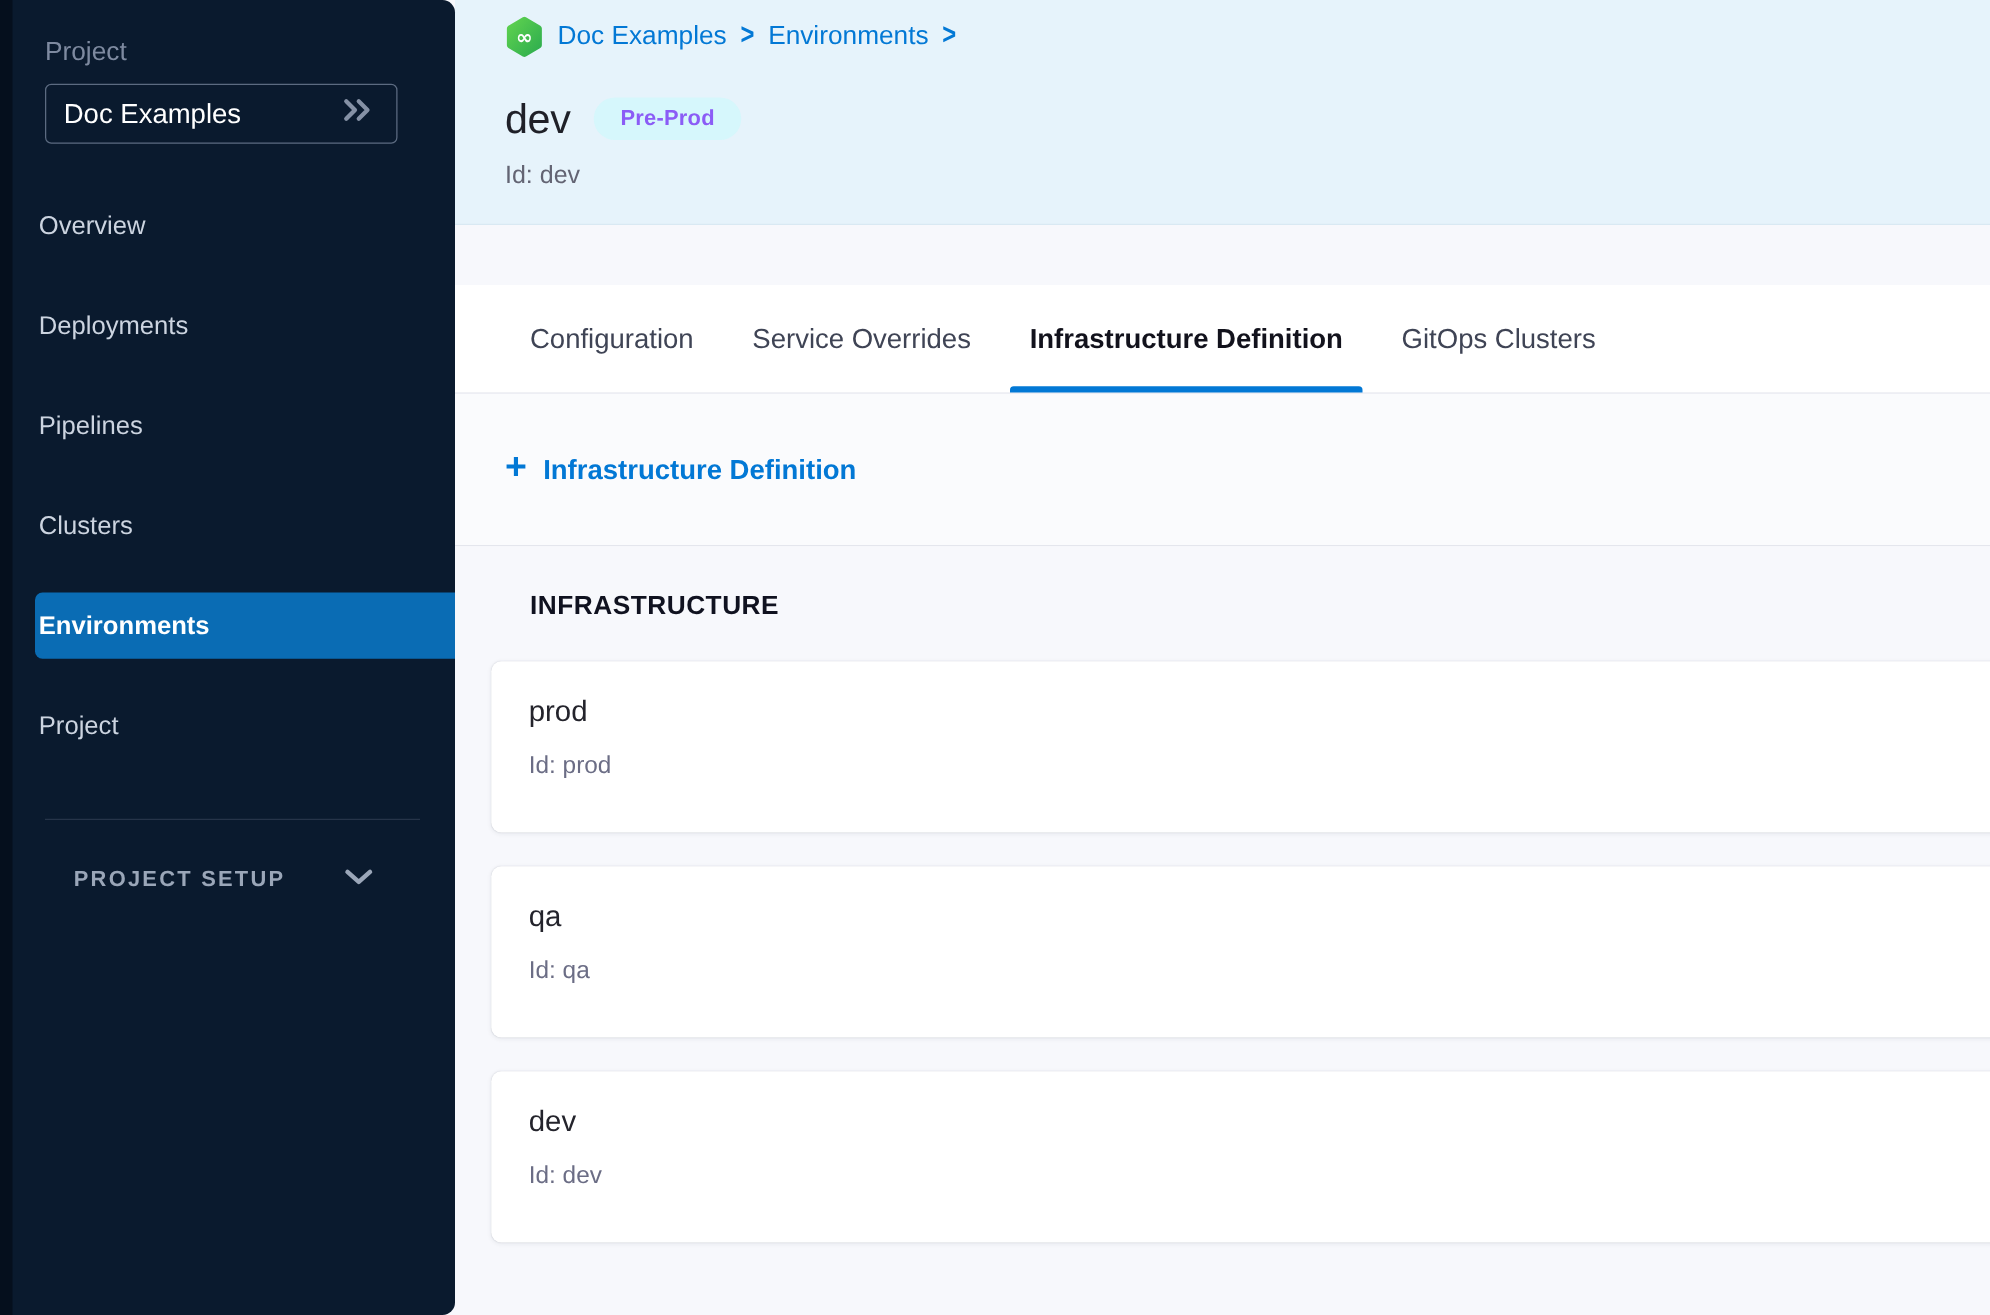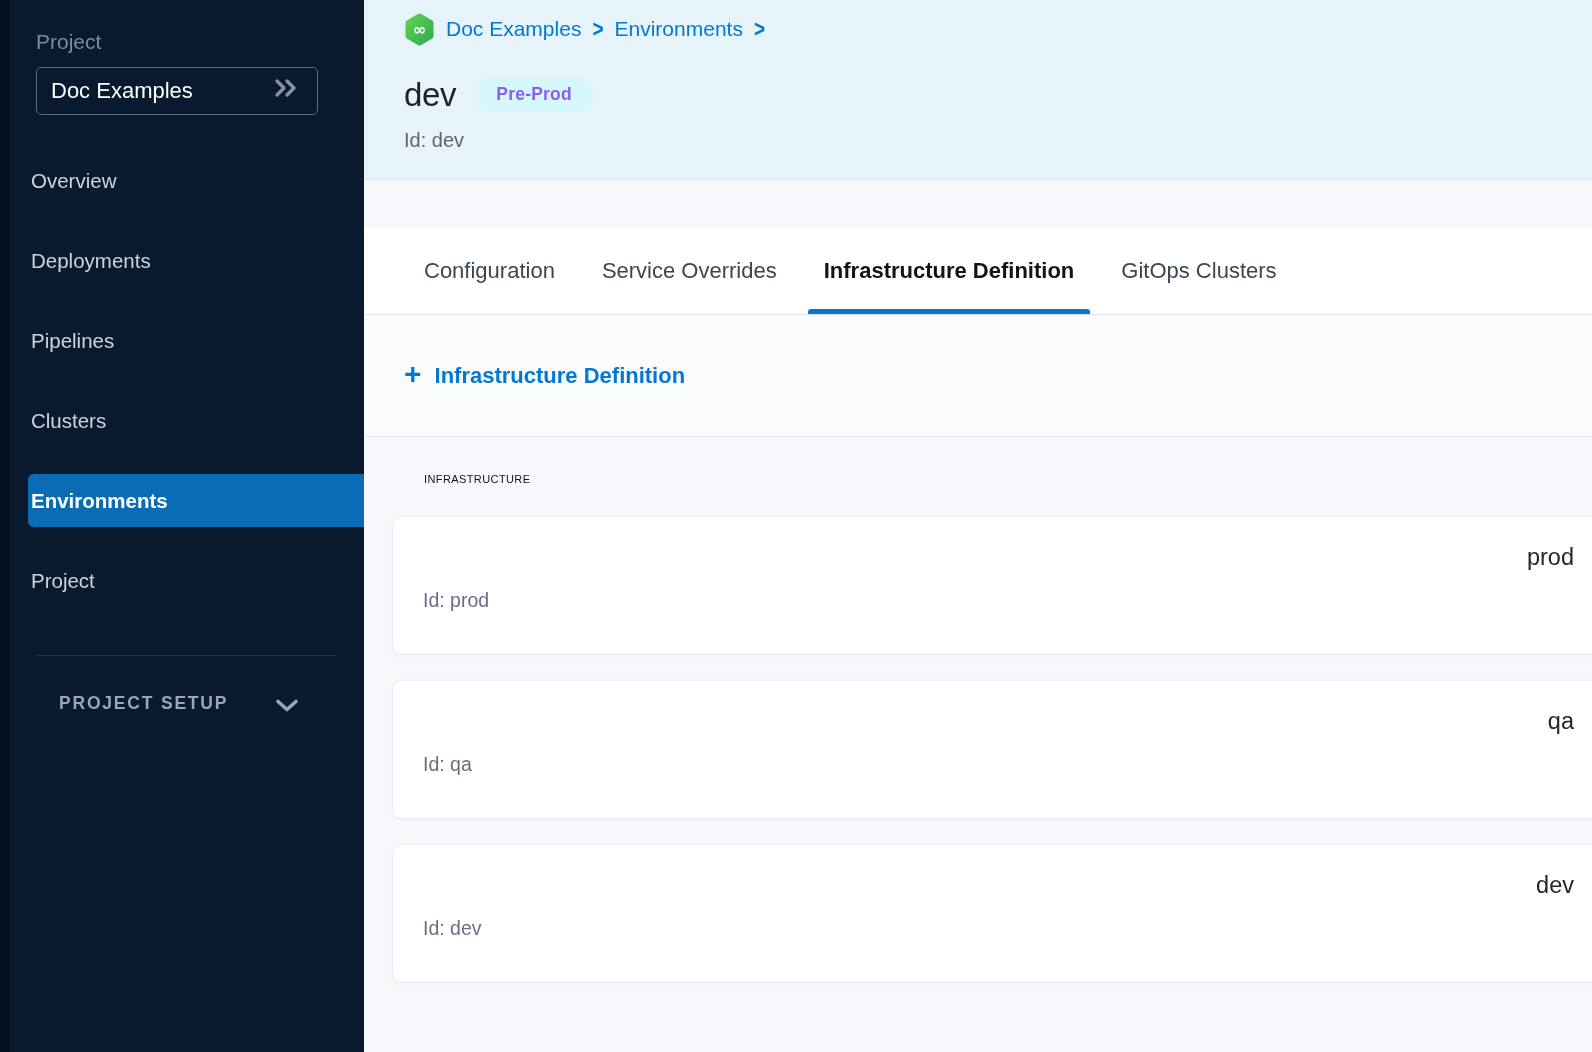--- a/index.html
+++ b/index.html
@@ -4,42 +4,42 @@
 <style>
   * { margin:0; padding:0; box-sizing:border-box; }
   html,body { width:1592px; height:1052px; overflow:hidden; }
   body { font-family:"Liberation Sans", sans-serif; background:#f7f8fc; }
 
   .app { display:flex; width:1592px; height:1052px; }
 
   
   .sidebar {
     position:relative; width:364px; flex:0 0 364px; height:100%;
-    background:#0a1a2e; color:#ccd4e0;
+    background:#0a1a2e; color:#ccd4e0;border-radius:10px;
   }
   .rail { position:absolute; left:0; top:0; bottom:0; width:10px; background:#050f1d; }
   .project-label { margin:30px 0 13px 36px; font-size:21px; color:#7e8aa0; }
   .project-select {
     margin-left:36px; width:282px; height:48px;
     border:1px solid #5c6b81; border-radius:5px;
     display:flex; align-items:center; justify-content:space-between;
     padding:0 15px 0 14px; color:#ffffff; font-size:22px; cursor:pointer;
     background:transparent;
   }
   .nav { margin-top:26px; }
   .nav-item { position:relative; height:80px; display:flex; align-items:center; cursor:pointer; }
   .nav-item .nav-label { position:relative; z-index:1; padding-left:31px; font-size:20.5px; color:#ccd4e0; }
   .nav-item.active::before {
     content:""; position:absolute; left:28px; right:0; top:13px; bottom:14px;
     background:#0a6cb4; border-radius:6px 0 0 6px;
   }
   .nav-item.active .nav-label { color:#ffffff; font-weight:600; }
   .sidebar-divider { margin:34px 28px 0 36px; border-top:1px solid #263449; }
   .setup-row {
-    margin:37px 0 0 59px; display:flex; align-items:flex-end; cursor:pointer;
+    margin:37px 0 0 59px; display:flex; align-items:flex-start; cursor:pointer;
     font-size:17.5px; font-weight:600; letter-spacing:1.8px; color:#9aa6b8;
   }
   .setup-row svg { margin-left:46px; }
 
   
   .main { flex:1; display:flex; flex-direction:column; height:100%; min-width:0; }
 
   .env-header {
     height:180px; background:#e6f3fb; border-bottom:1px solid #d9e9f3;
     padding:13px 0 0 40px;
@@ -69,30 +69,30 @@
   .actionband {
     height:122px; background:#fafbfd; border-bottom:1px solid #e4e6ed;
     display:flex; align-items:center; padding-left:40px;
   }
   .add-btn { display:flex; align-items:center; color:#0278d5; cursor:pointer; }
   .add-btn .plus { font-size:30px; font-weight:600; line-height:1; margin-right:13px; margin-top:-3px; }
   .add-btn .add-label { font-size:22px; font-weight:600; }
 
   .listarea { flex:1; background:#f7f8fc; padding:36px 0 0 29px; overflow:hidden; }
   .col-header {
-    padding-left:31px; font-size:11px; font-weight:400; letter-spacing:0.4px;
+    padding-left:31px; font-size:21px; font-weight:700; letter-spacing:0.4px;
     color:#101220;
   }
   .cards { margin-top:32px; margin-right:-12px; }
   .infra-card {
     height:137px; background:#ffffff; border-radius:8px; margin-bottom:27px;
     padding:27px 30px 0 30px; cursor:pointer;
     box-shadow:0 1px 4px rgba(30,40,60,0.07), 0 0 1px rgba(30,40,60,0.12);
   }
-  .infra-name { font-size:23.5px; font-weight:500; color:#24242c;text-align:right; }
+  .infra-name { font-size:23.5px; font-weight:500; color:#24242c; }
   .infra-id { margin-top:18px; font-size:19.5px; color:#6b6d85; }
 </style>
 </head>
 <body>
 
 <div class="app">
 
   <aside class="sidebar">
     <div class="rail"></div>
 

